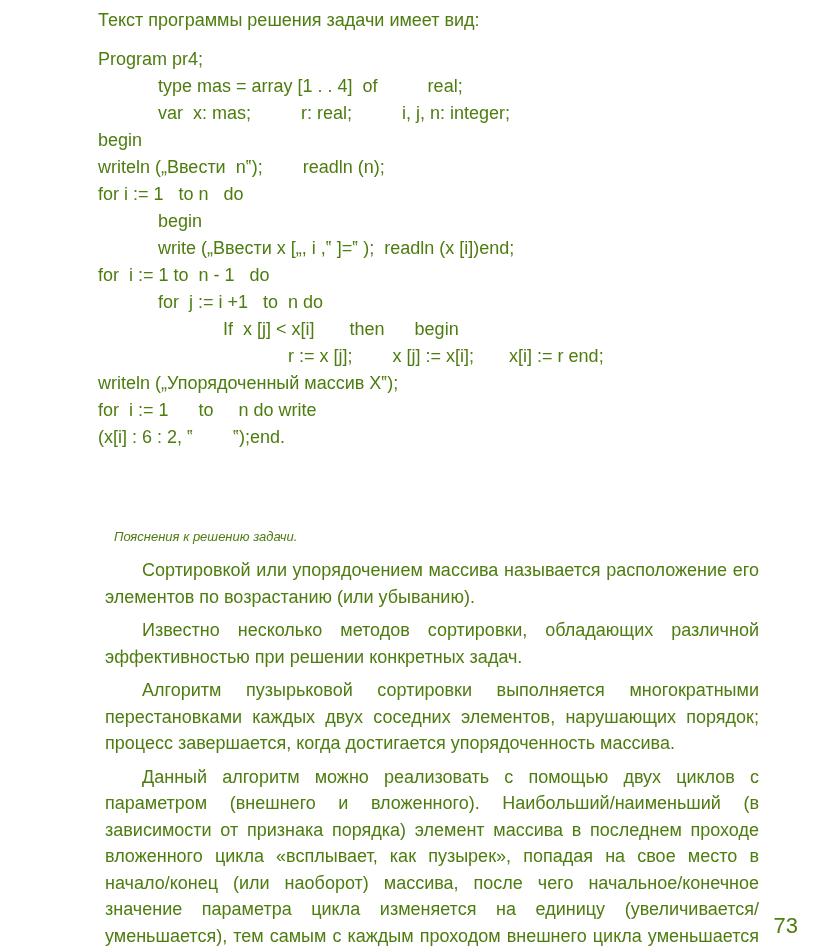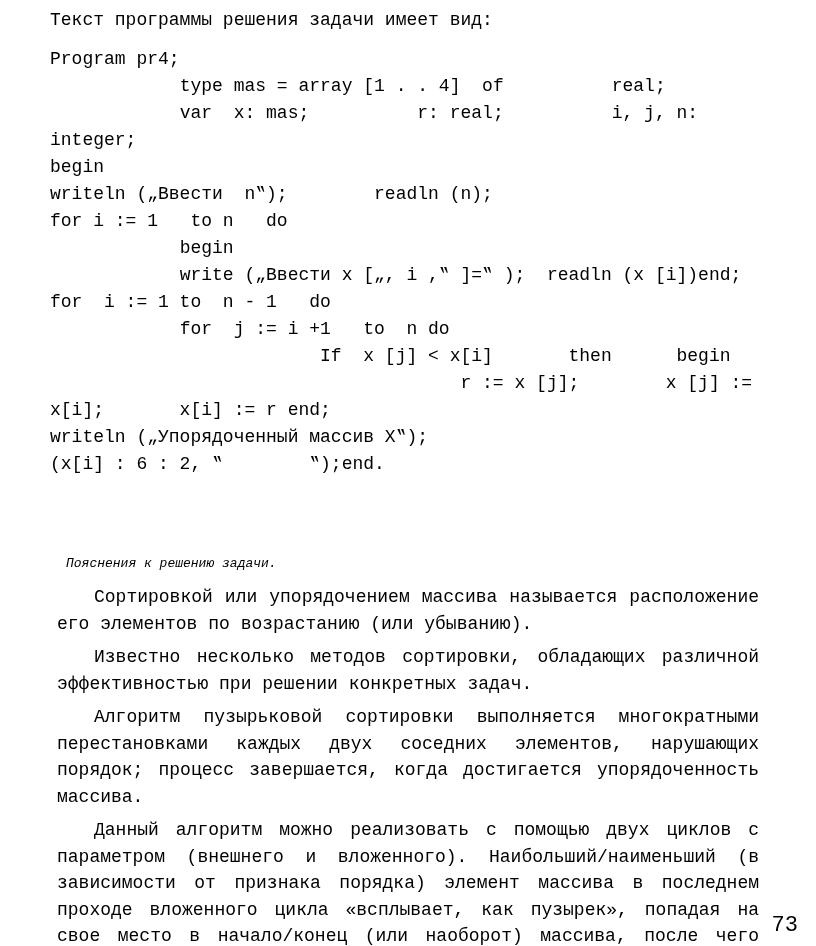--- a/index.html
+++ b/index.html
@@ -5,24 +5,25 @@
   html, body {
     margin: 0;
     padding: 0;
     background: #ffffff;
   }
   .page {
     position: relative;
     width: 816px;
     height: 946px;
     background: #ffffff;
-    color: #000000;
-    font-family: Liberation Mono, monospace;
+    color: #4d7c0f;
+    font-family: Liberation Sans, sans-serif;
     overflow: hidden;
     box-sizing: border-box;
+    padding-left: 48px;
   }
   .content {
     padding: 7px 50px 0 50px;
   }
   .intro {
     font-size: 18px;
     line-height: 27px;
     margin: 0 0 12px 0;
   }
   .code {
@@ -68,20 +69,21 @@
       <div class="code-line">begin</div>
       <div class="code-line">writeln („Ввести  n‟);        readln (n);</div>
       <div class="code-line">for i := 1   to n   do</div>
       <div class="code-line">            begin</div>
       <div class="code-line">            write („Ввести x [„, i ,‟ ]=‟ );  readln (x [i])end;</div>
       <div class="code-line">for  i := 1 to  n - 1   do</div>
       <div class="code-line">            for  j := i +1   to  n do</div>
       <div class="code-line">                         If  x [j] &lt; x[i]       then      begin</div>
       <div class="code-line">                                      r := x [j];        x [j] := x[i];       x[i] := r end;</div>
       <div class="code-line">writeln („Упорядоченный массив Х‟);</div>
+      <div class="code-line">for  i := 1      to     n do write</div>
       <div class="code-line">(x[i] : 6 : 2, ‟        ‟);end.</div>
     </div>
 
     <p class="explanation-heading">Пояснения к решению задачи.</p>
 
     <p class="para">Сортировкой или упорядочением массива называется расположение его элементов по возрастанию (или убыванию).</p>
     <p class="para">Известно несколько методов сортировки, обладающих различной эффективностью при решении конкретных задач.</p>
     <p class="para">Алгоритм пузырьковой сортировки выполняется многократными перестановками каждых двух соседних элементов, нарушающих порядок; процесс завершается, когда достигается упорядоченность массива.</p>
     <p class="para">Данный алгоритм можно реализовать с помощью двух циклов с параметром (внешнего и вложенного). Наибольший/наименьший (в зависимости от признака порядка) элемент массива в последнем проходе вложенного цикла «всплывает, как пузырек», попадая на свое место в начало/конец (или наоборот) массива, после чего начальное/конечное значение параметра цикла изменяется на единицу (увеличивается/уменьшается), тем самым с каждым проходом внешнего цикла уменьшается количество проходов вложенного цикла.</p>
 

